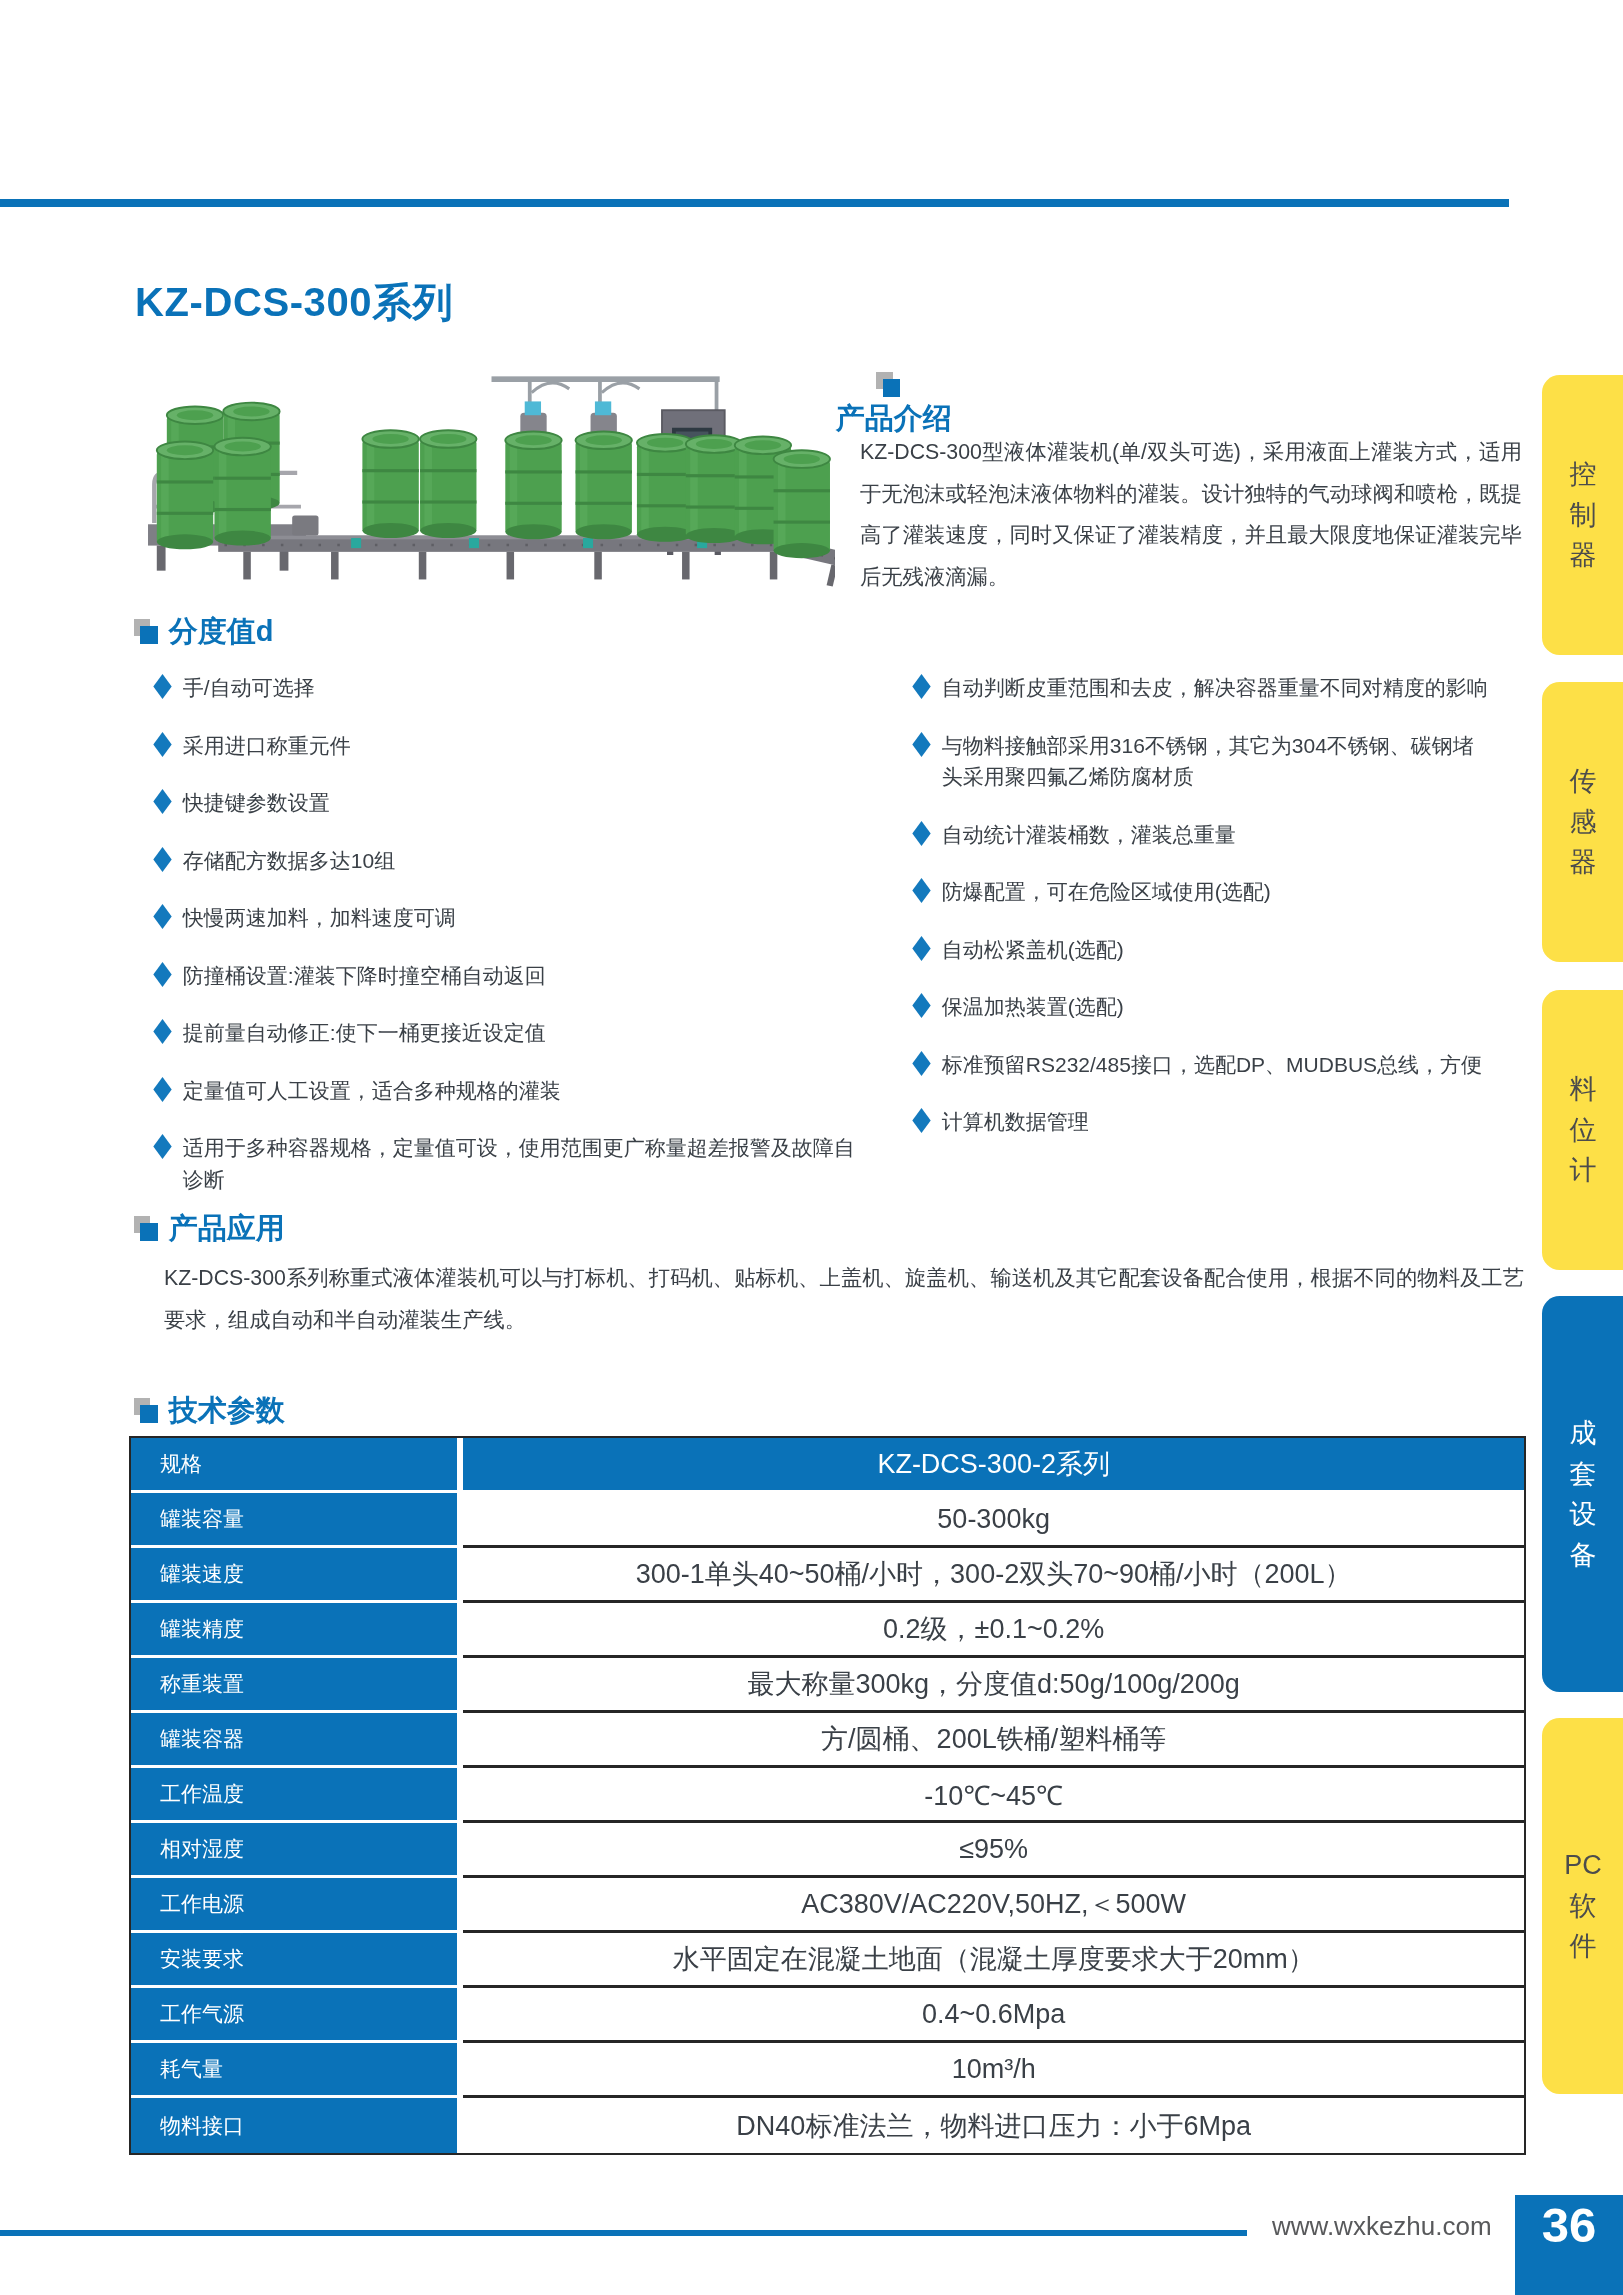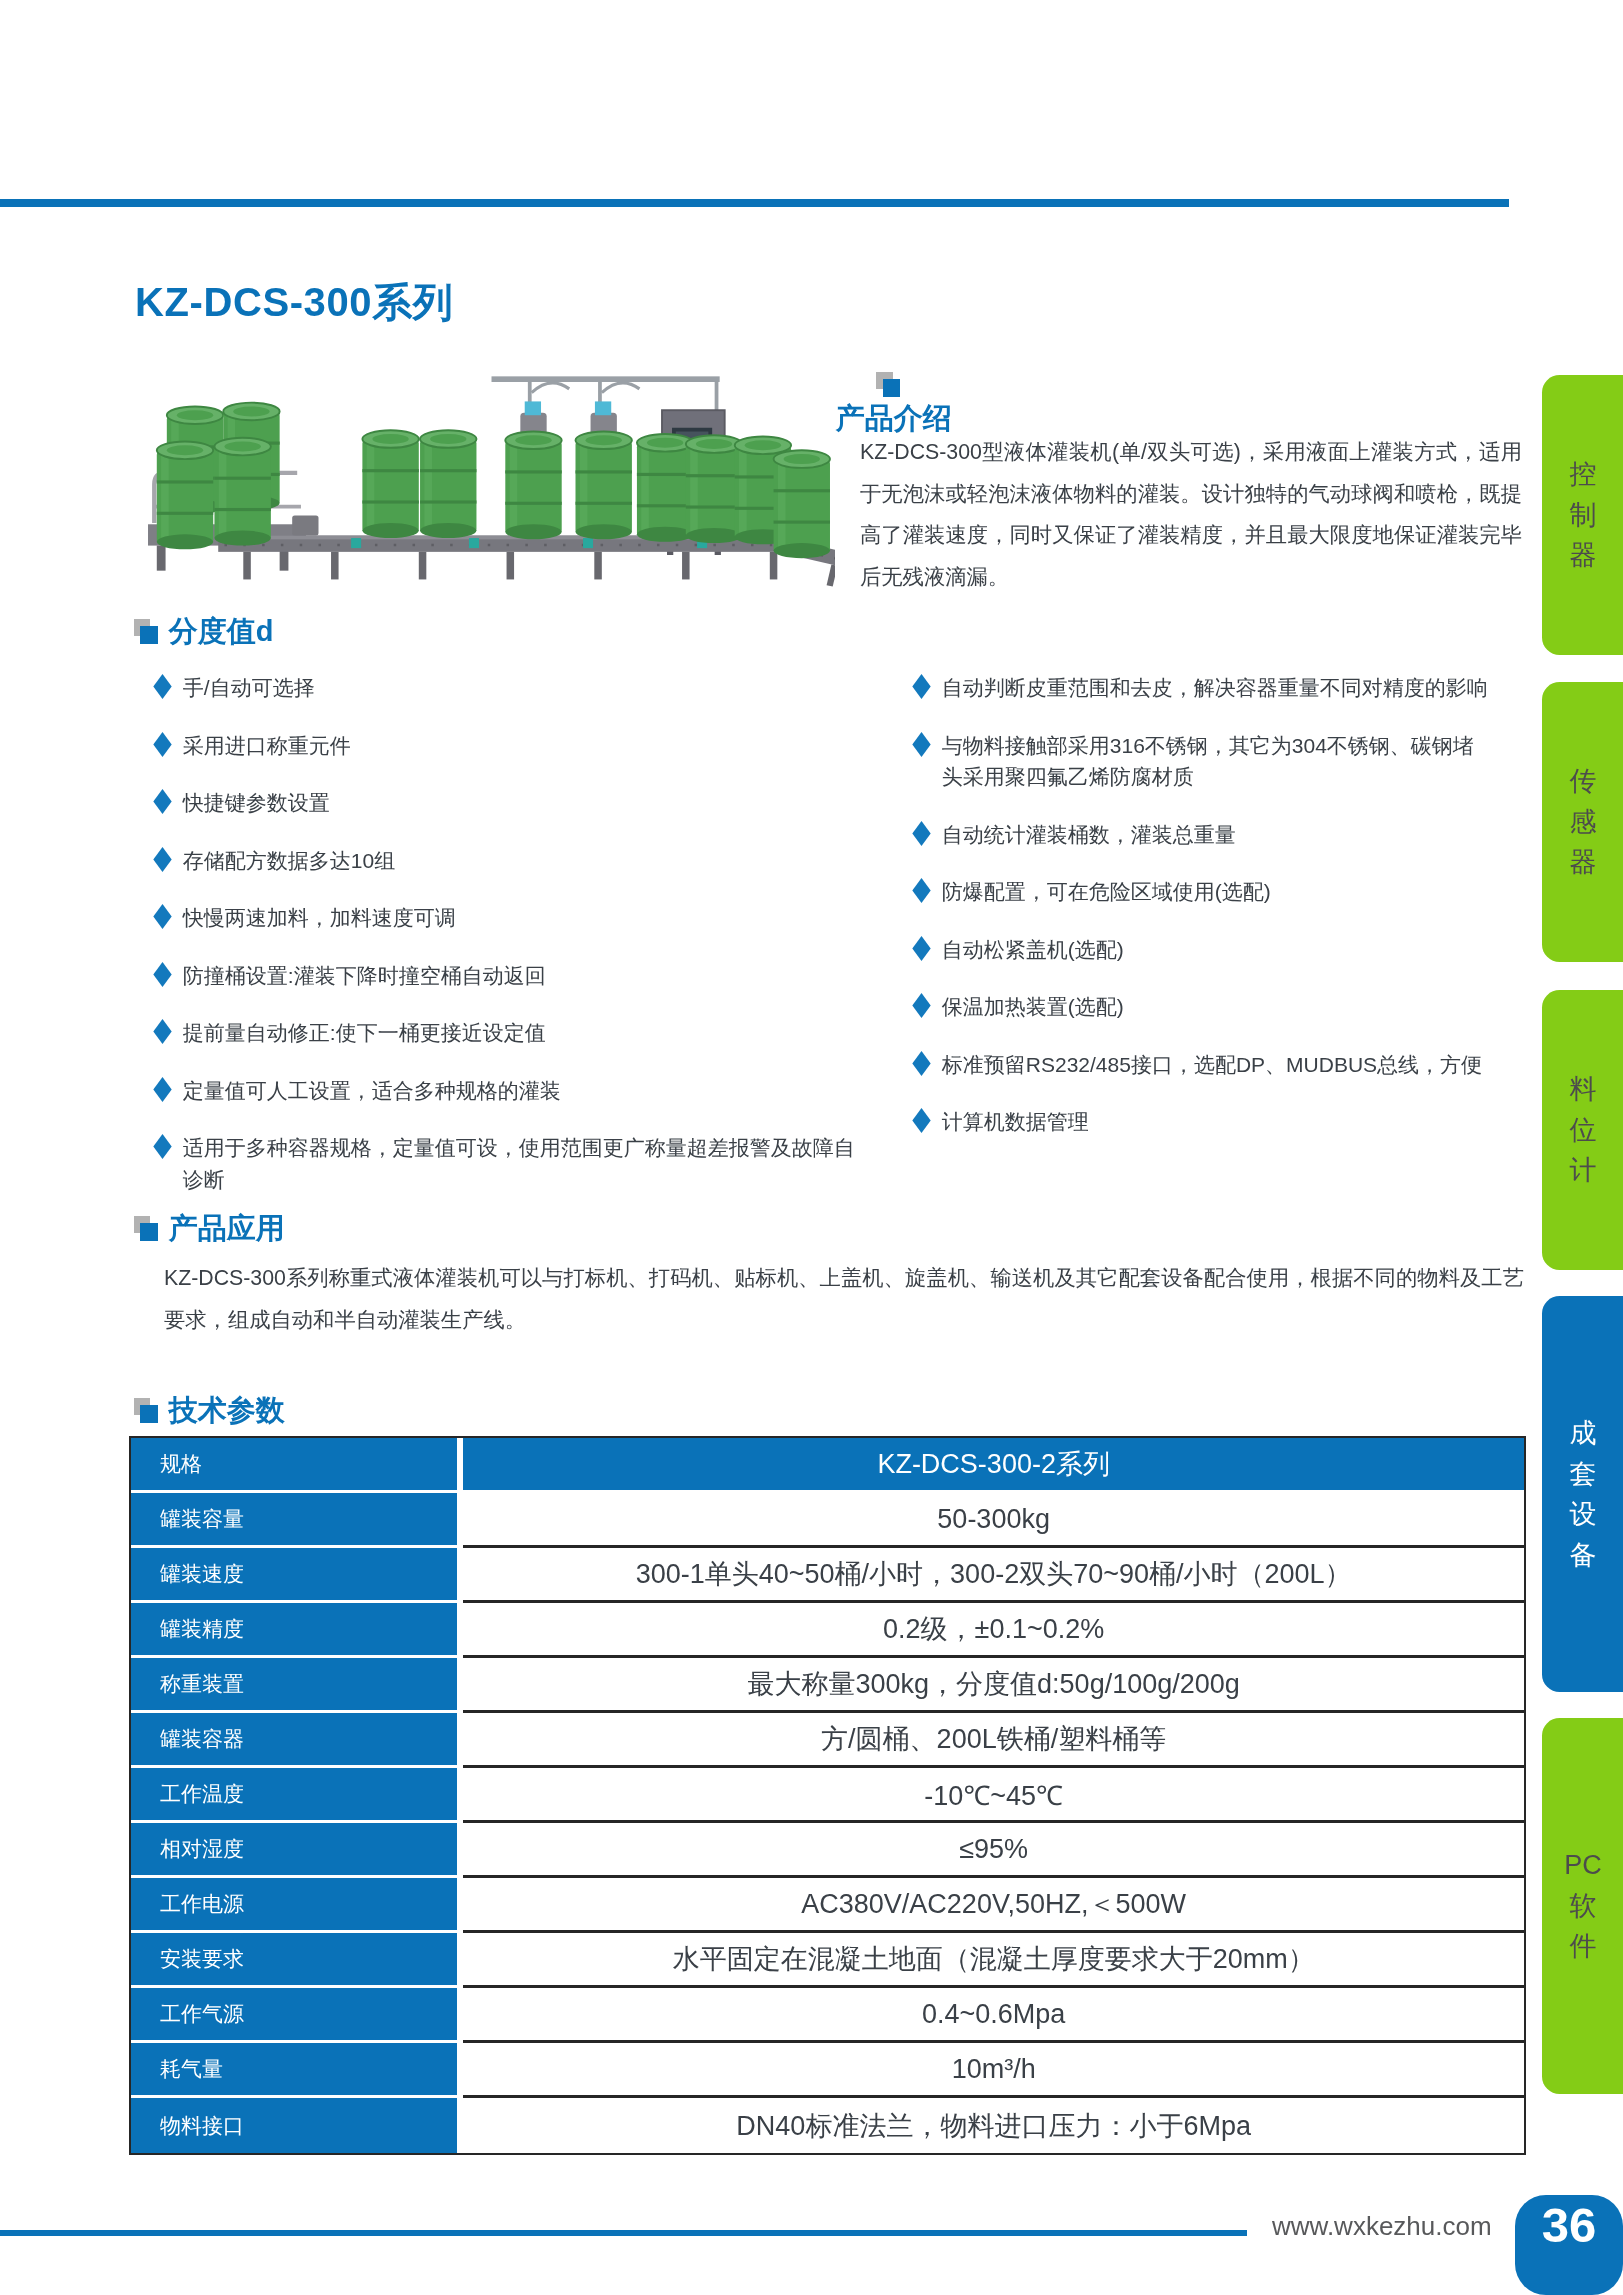--- a/index.html
+++ b/index.html
@@ -5,21 +5,21 @@
   html,body{margin:0;padding:0;background:#ffffff;}
   .page{position:relative;width:1623px;height:2295px;background:#ffffff;overflow:hidden;
         font-family:"Liberation Sans",sans-serif;color:#3a4047;}
   .abs{position:absolute;}
 
   
   .topbar{left:0;top:199px;width:1509px;height:8.2px;background:#0a72b8;}
   .footline{left:0;top:2230px;width:1247px;height:6.3px;background:#0a72b8;}
   .site{left:1272px;top:2211px;font-size:26px;color:#58595b;}
   .pagebox{left:1515px;top:2195px;width:108px;height:100px;background:#0a72b8;
-           display:flex;justify-content:center;align-items:flex-start;padding-top:6.3px;box-sizing:border-box;border-radius:31px;}
+           display:flex;justify-content:center;align-items:flex-start;padding-top:6.3px;box-sizing:border-box;}
   .pagebox span{color:#fff;font-size:49px;font-weight:bold;line-height:1;}
 
   
   .doc-title{left:135px;top:275px;font-size:40px;font-weight:bold;color:#0a72b8;letter-spacing:0.6px;}
   .sec-head{display:flex;align-items:center;}
   .marker{position:relative;width:26px;height:28px;flex:none;}
   .sq-gray{position:absolute;left:0;top:1.3px;width:16.3px;height:16.3px;background:#b2b2b2;}
   .sq-blue{position:absolute;left:6.3px;top:8.2px;width:17.6px;height:17.6px;background:#0a72b8;}
   .sec-head h2{margin:0 0 0 8.8px;font-size:29px;font-weight:bold;color:#0a72b8;}
 
@@ -37,21 +37,21 @@
   .trow{display:grid;grid-template-columns:326px 6.3px 1fr;height:55px;}
   .tlabel{background:#0a72b8;color:#ffffff;display:flex;align-items:center;
           padding-left:29px;font-size:21px;border-bottom:3.1px solid #ffffff;box-sizing:border-box;}
   .tgap{background:#ffffff;}
   .tval{background:#ffffff;color:#3a4047;display:flex;align-items:center;justify-content:center;
         font-size:27px;border-bottom:3.1px solid #262626;box-sizing:border-box;text-align:center;}
   .tval.head{background:#0a72b8;color:#ffffff;border-bottom:3.1px solid #ffffff;}
   .trow:last-child .tlabel,.trow:last-child .tval{border-bottom:none;}
 
   
-  .tab{position:absolute;left:1542px;width:82px;border-radius:17.6px 0 0 17.6px;background:#84cc16;
+  .tab{position:absolute;left:1542px;width:82px;border-radius:17.6px 0 0 17.6px;background:#fde047;
        display:flex;align-items:center;justify-content:center;}
   .tab span{display:block;width:41px;text-align:center;font-size:27px;line-height:1.5;
             color:#4c4c4c;word-break:break-all;}
   .tab.active{background:#0a72b8;}
   .tab.active span{color:#ffffff;}
 
   
   .illus{left:143px;top:355px;width:692px;height:232px;}
 </style>
 </head>

